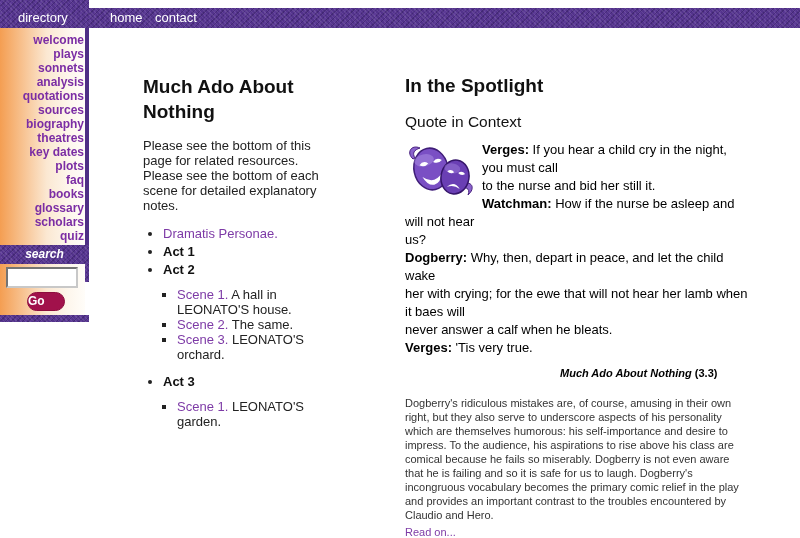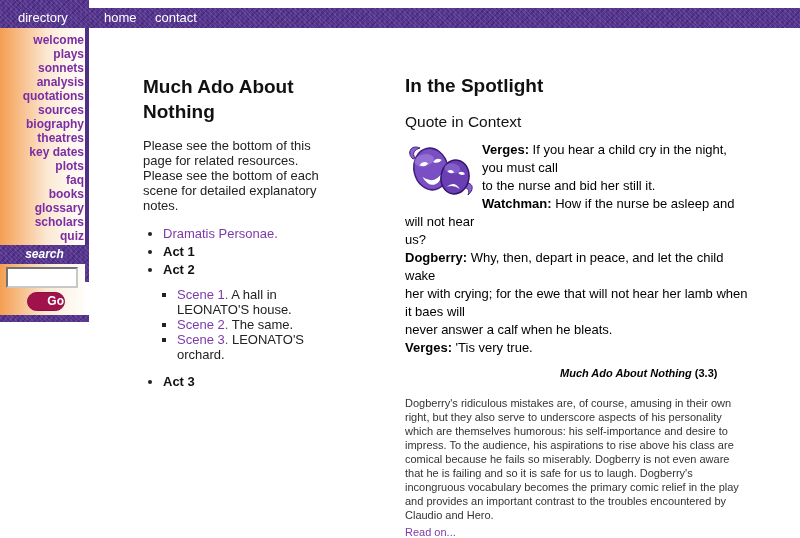--- a/index.html
+++ b/index.html
@@ -19,21 +19,21 @@
   .sgrad { background:linear-gradient(90deg,#f49e52 0%,#fbe8d2 55%,#fdf6ec 80%,#fffdf9 100%); }
 
   
   .topbar-left { position:absolute; left:0; top:0; width:89px; height:28px; }
   .topbar-main { position:absolute; left:89px; top:8px; width:711px; height:20px; }
   .topnav-link {
     position:absolute; top:0; height:20px; line-height:20px;
     color:#fff; font-size:13px; font-weight:normal; text-decoration:none; cursor:pointer;
   }
   .tn-directory { left:18px; top:8px; }
-  .tn-home { left:15px; }
+  .tn-home { left:21px; }
   .tn-contact { left:66px; }
 
   
   .sidebar-nav {
     position:absolute; left:0; top:28px; width:89px; height:217px;
     border-right:4px solid #4e2f85; padding-top:5px;
   }
   .side-link {
     display:block; text-align:right; padding-right:1px;
     font-size:12px; font-weight:bold; line-height:14px;
@@ -45,21 +45,21 @@
   }
   .search-area { position:absolute; left:0; top:264px; width:85px; height:51px; }
   .search-input {
     position:absolute; left:6px; top:3px; width:72px; height:21px;
     border:2px inset #c8c8c8; background:#fff; font-size:12px;
     font-family:"Liberation Sans", sans-serif; padding:0 2px;
   }
   .go-button {
     position:absolute; left:27px; top:28px; width:38px; height:19px;
     background:#a1114b; border:1px solid #8c0d3e; border-radius:10px;
-    color:#fff; font-size:12px; font-weight:bold; line-height:17px; text-align:right;
+    color:#fff; font-size:12px; font-weight:bold; line-height:17px; text-align:left;
     font-family:"Liberation Sans", sans-serif; cursor:pointer;
   }
   .sidebar-bottom { position:absolute; left:0; top:315px; width:89px; height:7px; }
 
   
   .main-col { position:absolute; left:143px; top:74px; width:176px; color:#222; }
   .main-col h1 { font-size:19px; line-height:25px; font-weight:bold; color:#111; }
   .main-col .intro { margin-top:14px; font-size:13px; line-height:15px; }
   ul.toc { margin-top:13px; padding-left:20px; font-size:13px; line-height:15px; }
   ul.toc > li { margin-bottom:3px; }
@@ -136,20 +136,23 @@
       <li>
         <span class="act-label">Act 2</span>
         <ul>
           <li><a class="plink">Scene 1.</a> <span>A hall in LEONATO'S house.</span></li>
           <li><a class="plink">Scene 2.</a> <span>The same.</span></li>
           <li><a class="plink">Scene 3.</a> <span>LEONATO'S orchard.</span></li>
         </ul>
       </li>
       <li>
         <span class="act-label">Act 3</span>
+        <ul>
+          <li><a class="plink">Scene 1.</a> <span>LEONATO'S garden.</span></li>
+        </ul>
       </li>
     </ul>
   </div>
 
   <div class="spot-col">
     <h1>In the Spotlight</h1>
     <div class="spot-sub">Quote in Context</div>
 
     <div class="quote-block">
       <svg class="masks" width="72" height="54" viewBox="0 0 72 54">

